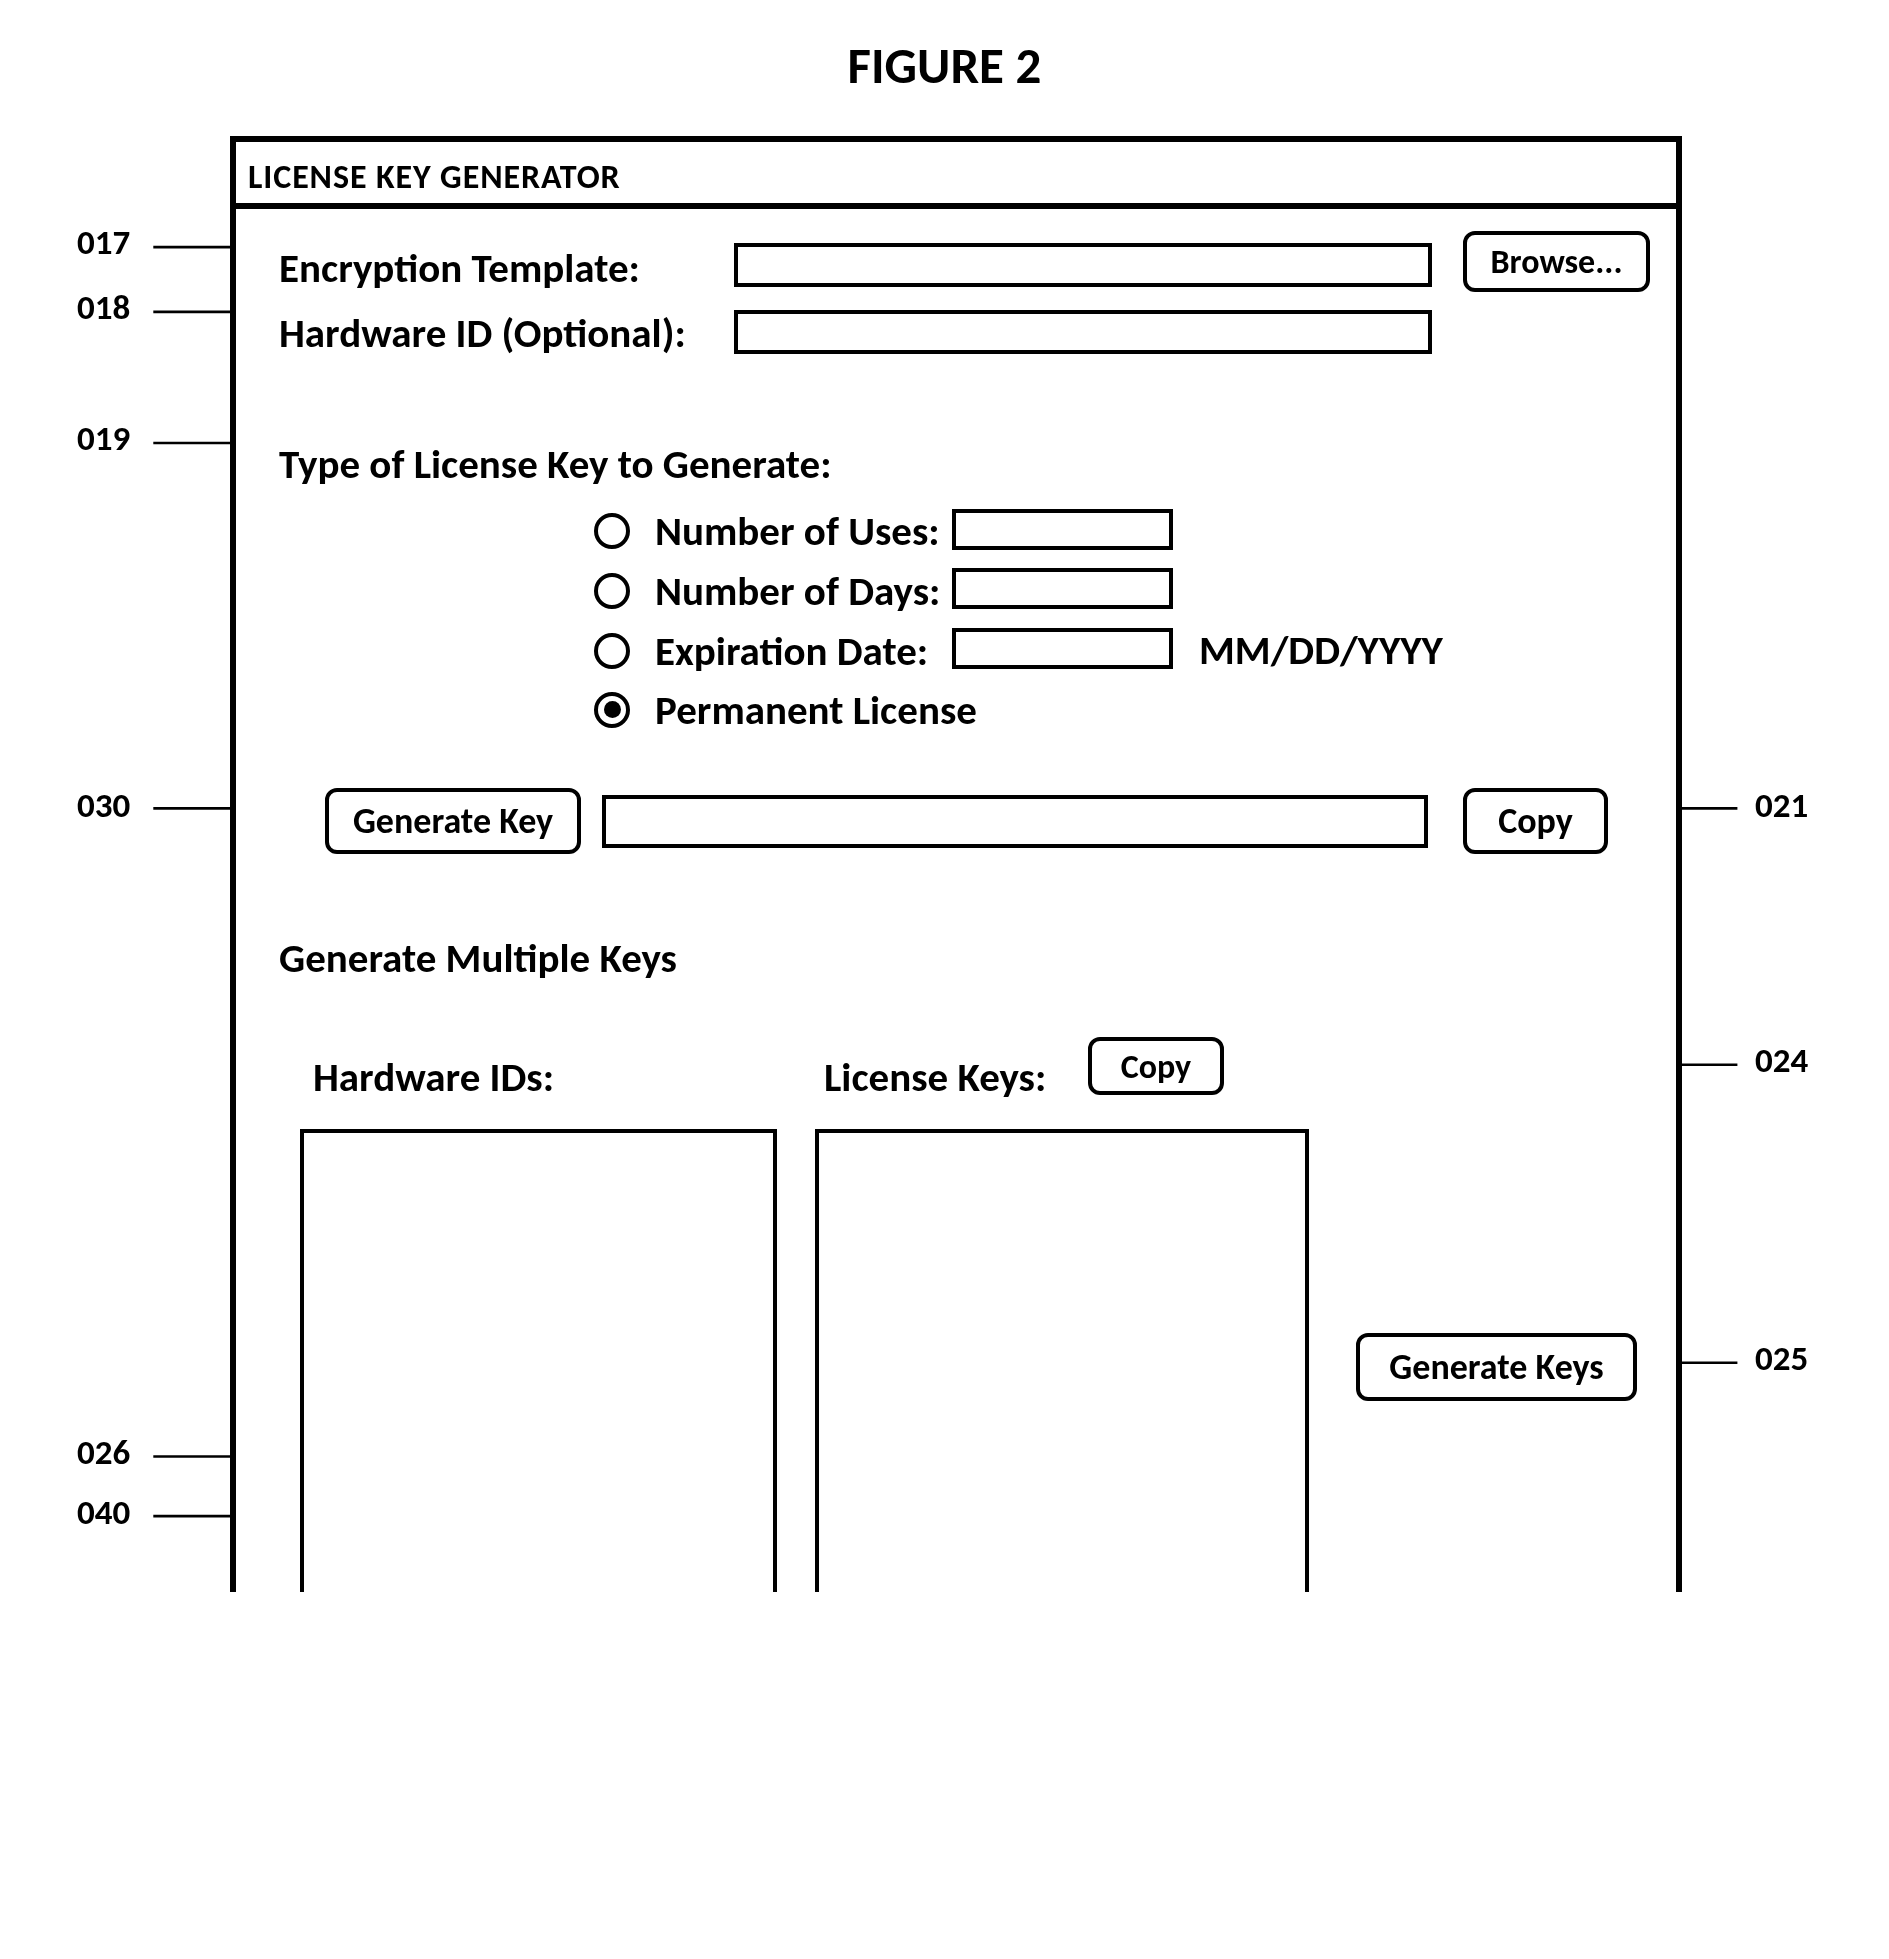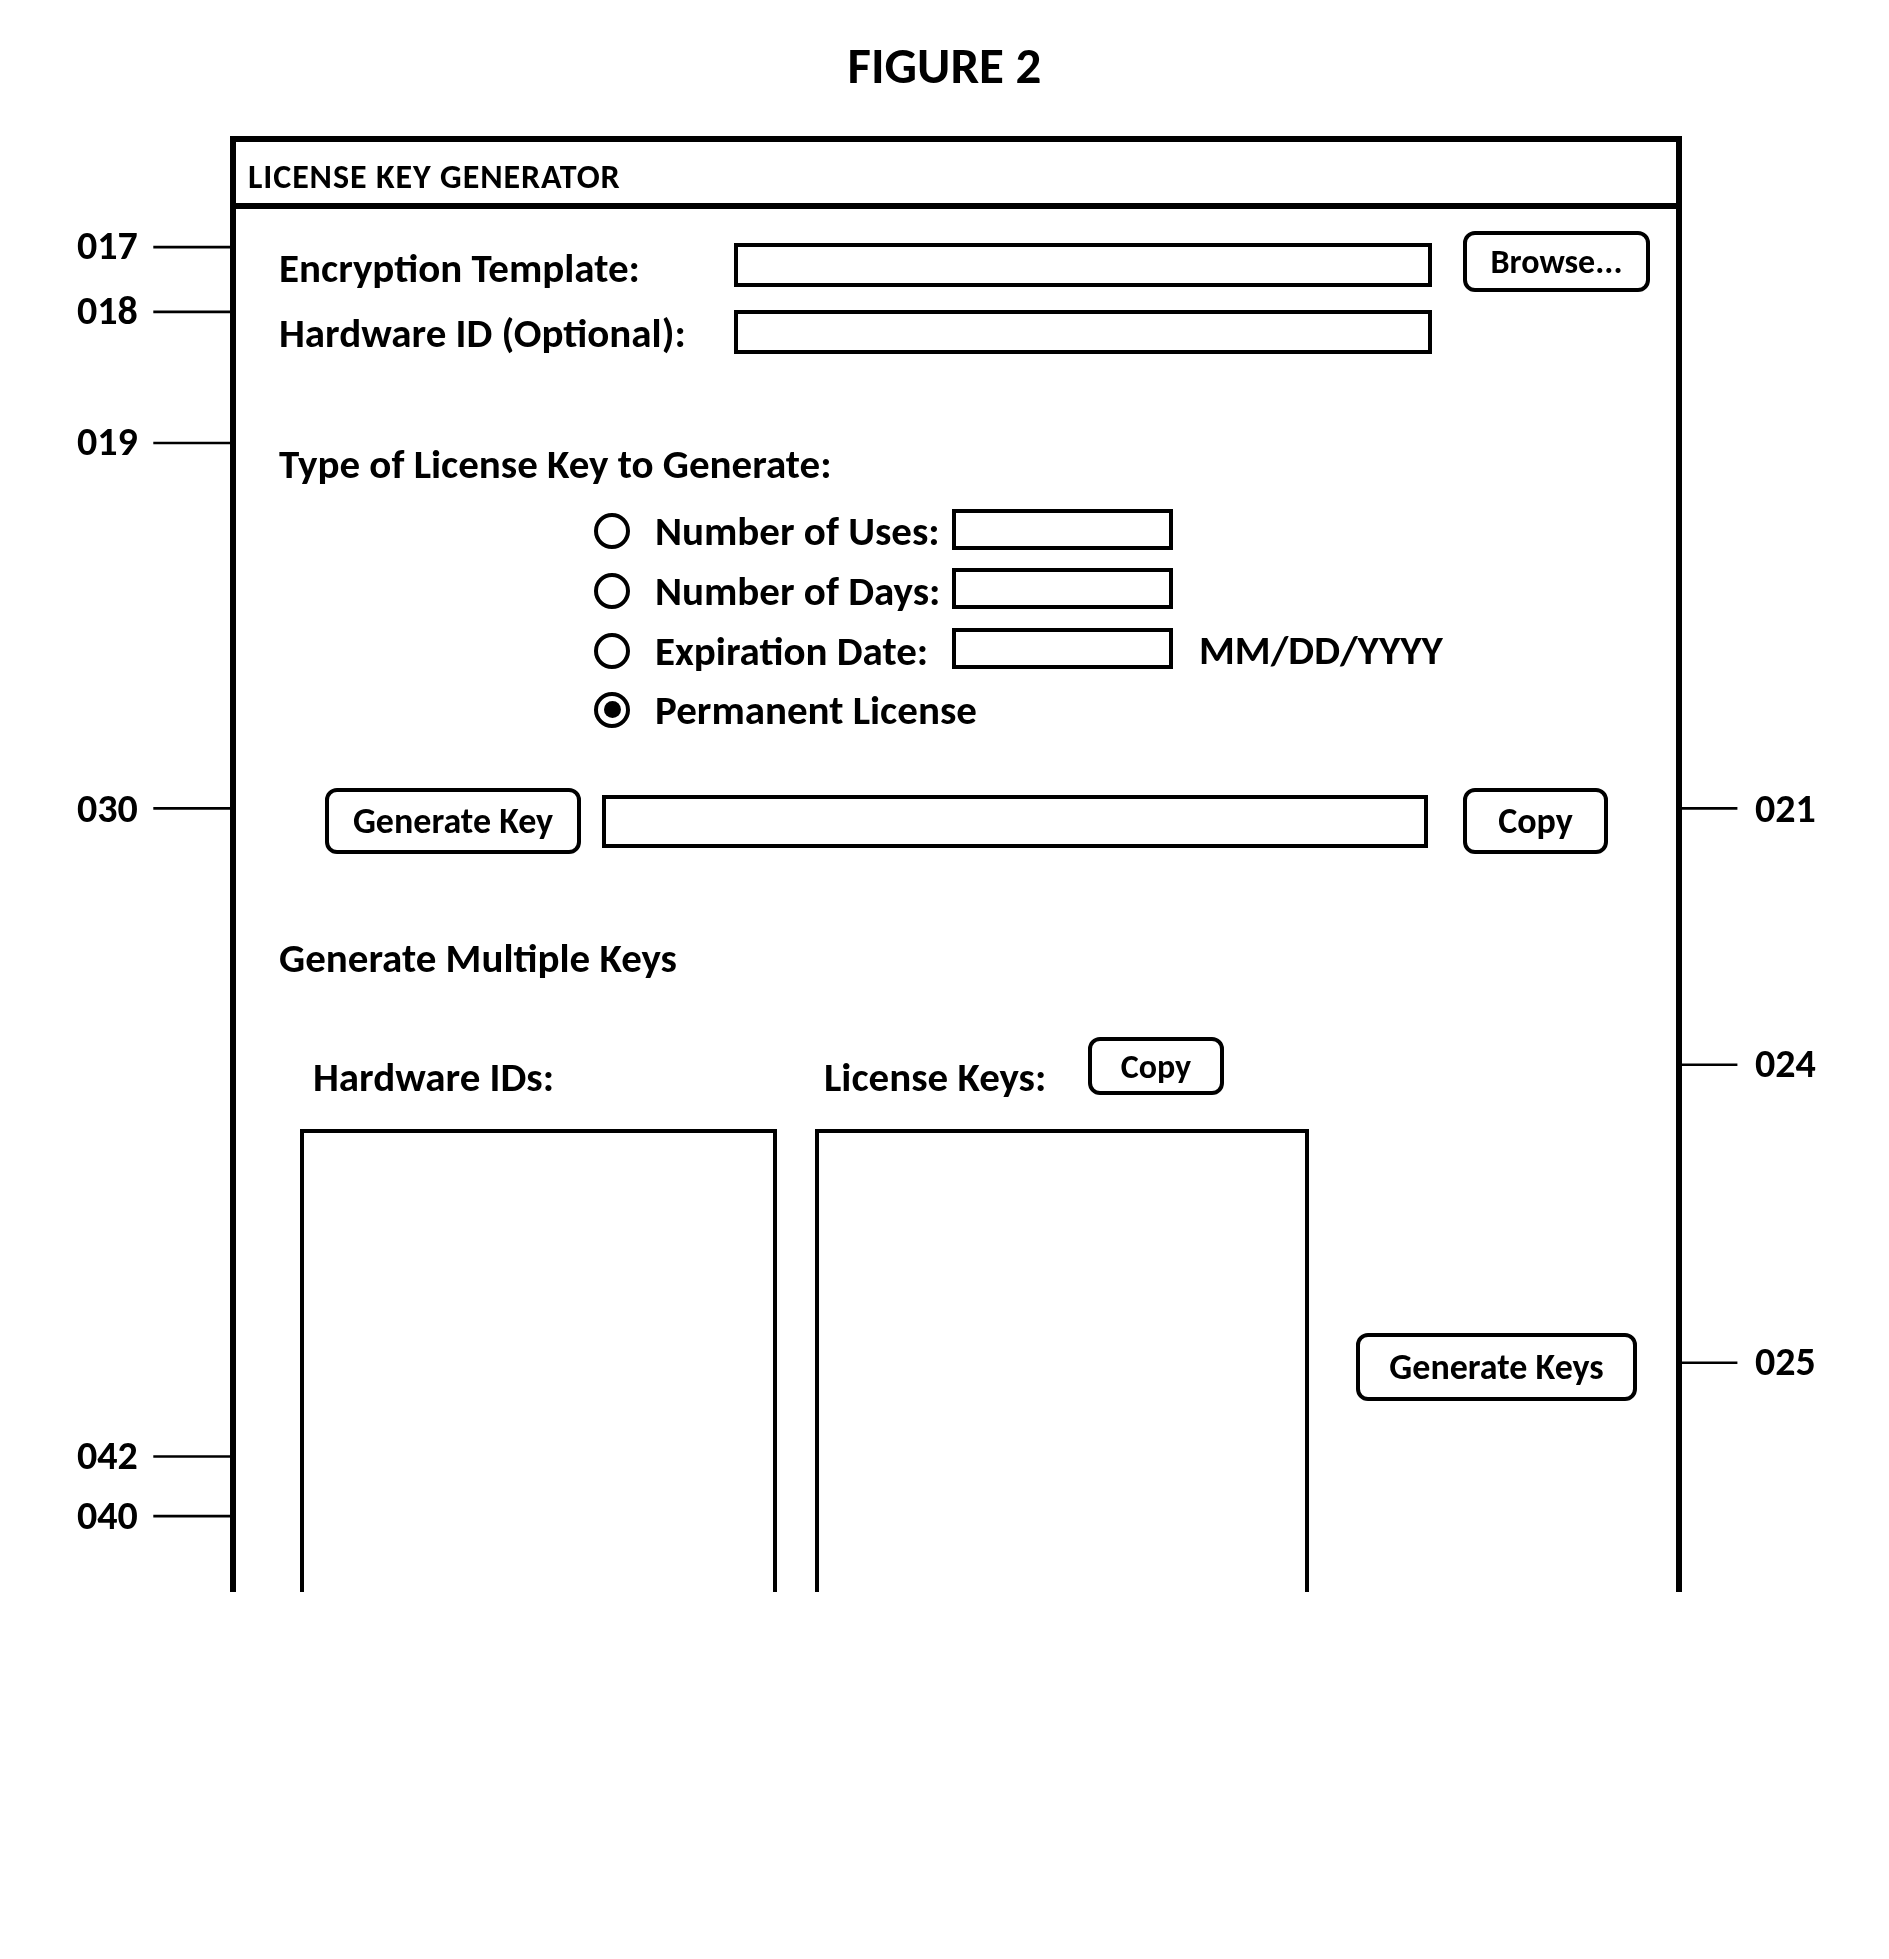--- a/index.html
+++ b/index.html
@@ -63,35 +63,35 @@
     width: 36px; height: 36px;
     border: 4.3px solid #000;
     border-radius: 50%;
     display: flex; align-items: center; justify-content: center;
     flex-shrink: 0;
     cursor: pointer;
   }
   .radio-inner { width: 17px; height: 17px; border-radius: 50%; background: #000; }
   .radio-label { font-weight: 700; font-size: 41px; white-space: nowrap; }
   .textarea-box { border: 4.3px solid #000; background: #fff; }
-  .callout-num { font-weight: 700; font-size: 40px; }
+  .callout-num { font-weight: 700; font-size: 35px; }
   .callout-line { stroke: #000; stroke-width: 3; fill: none; }
 </style>
 </head>
 <body>
 
 <div class="page">
 
   <div class="figure-title">FIGURE 2</div>
 
   <div class="abs callout-num" style="left:77px; top:221px;">017</div>
   <div class="abs callout-num" style="left:77px; top:286px;">018</div>
   <div class="abs callout-num" style="left:77px; top:417px;">019</div>
   <div class="abs callout-num" style="left:77px; top:784px;">030</div>
-  <div class="abs callout-num" style="left:77px; top:1431px;">042</div>
+  <div class="abs callout-num" style="left:77px; top:1431px;">026</div>
   <div class="abs callout-num" style="left:77px; top:1491px;">040</div>
 
   <div class="abs callout-num" style="left:1755px; top:784px;">021</div>
   <div class="abs callout-num" style="left:1755px; top:1039px;">024</div>
   <div class="abs callout-num" style="left:1755px; top:1337px;">025</div>
 
   <svg class="abs" style="left:0; top:0;" width="1889" height="1960" viewBox="0 0 2218 2301">
 
     <line class="callout-line" x1="180" y1="290" x2="330" y2="290"></line>
 

